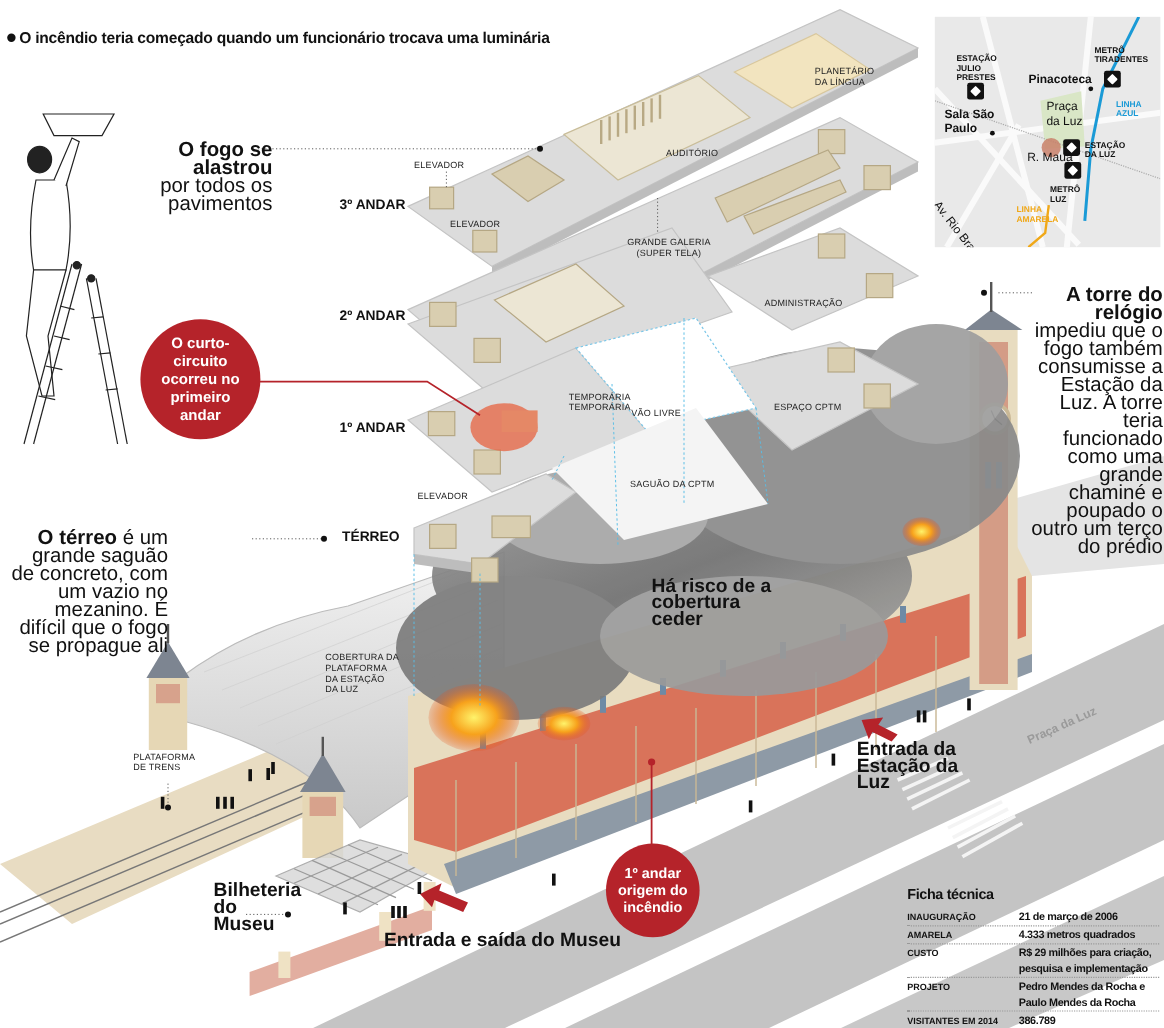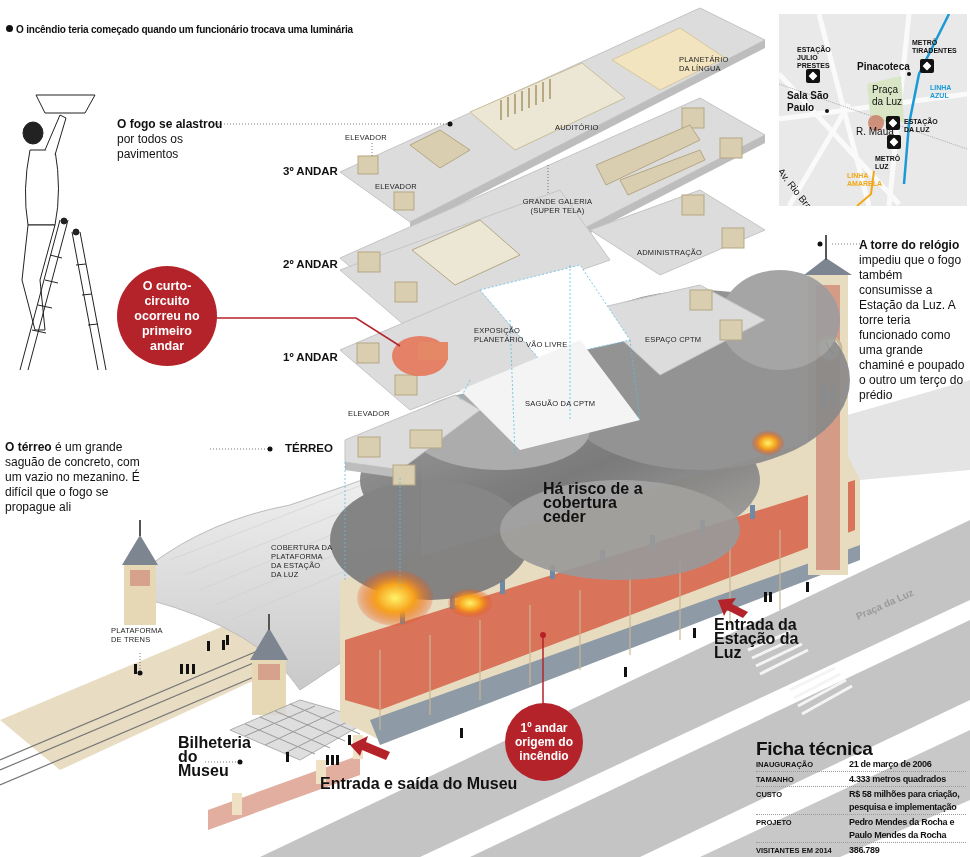--- a/index.html
+++ b/index.html
@@ -1,28 +1,28 @@
 <!DOCTYPE html>
 <html><head>
 <meta charset="utf-8">
 <style>
   * { box-sizing: border-box; margin: 0; padding: 0; }
   html, body { width: 970px; height: 857px; background: #ffffff; overflow: hidden; }
   body { position: relative; font-family: "Liberation Sans", sans-serif; color: #111; }
   .abs { position: absolute; }
   .svgroot { position: absolute; left: 0; top: 0; width: 970px; height: 857px; }
-  .headline { left: 6px; top: 24px; font-size: 10px; font-weight: bold; letter-spacing: -0.2px; }
+  .headline { left: 6px; top: 24px; font-size: 13px; font-weight: bold; letter-spacing: -0.2px; }
   .headline .dot { display: inline-block; width: 7px; height: 7px; border-radius: 50%; background: #111; margin-right: 3px; vertical-align: 1px; }
-  .note { font-size: 12px; line-height: 15px; }
+  .note { font-size: 17px; line-height: 15px; text-align: right; }
   .note b { font-weight: bold; }
   .floor-label { font-size: 11.5px; font-weight: bold; }
   .tiny { font-size: 7.5px; letter-spacing: 0.2px; line-height: 9px; color: #222; }
   .redcircle { border-radius: 50%; background: #b5232a; color: #fff; font-weight: bold; text-align: center; display: flex; align-items: center; justify-content: center; }
   .callout { font-size: 16px; font-weight: bold; line-height: 14px; }
-  .ficha-title { font-size: 19px; font-weight: bold; letter-spacing: -0.3px; }
+  .ficha-title { font-size: 12px; font-weight: bold; letter-spacing: -0.3px; }
   .ficha-row { position: absolute; left: 0; width: 210px; font-size: 8.5px; border-bottom: 1px dotted #999; }
   .ficha-key { position: absolute; left: 0; top: 2px; font-weight: bold; font-size: 7.5px; }
   .ficha-val { position: absolute; left: 93px; top: 0; width: 120px; font-family: "Liberation Sans Narrow", "Liberation Sans", sans-serif; font-size: 9px; line-height: 13px; font-weight: bold; letter-spacing: -0.3px; }
   .map { left: 779px; top: 14px; width: 188px; height: 192px; background: #e9e9e9; overflow: hidden; }
   .map .lbl { position: absolute; font-size: 7px; font-weight: bold; line-height: 8px; }
   .map .lbl-big { position: absolute; font-size: 10px; font-weight: bold; }
   .map .station { position: absolute; width: 14px; height: 14px; background: #111; border-radius: 2px; }
   .map .station::after { content: ""; position: absolute; left: 3px; top: 3px; width: 8px; height: 8px; background: #fff; transform: rotate(45deg) scale(0.8); border-radius: 1px; }
 </style>
 </head>
@@ -324,21 +324,21 @@
 <div class="abs floor-label" style="left:283px; top:351px;">1º ANDAR</div>
 <div class="abs floor-label" style="left:285px; top:442px;">TÉRREO</div>
 
 <div class="abs tiny" style="left:653px; top:55px; width:60px;margin-left:26px;">PLANETÁRIO DA LÍNGUA</div>
 <div class="abs tiny" style="left:555px; top:91px;margin-top:32px;">AUDITÓRIO</div>
 <div class="abs tiny" style="left:345px; top:133px;">ELEVADOR</div>
 <div class="abs tiny" style="left:375px; top:182px;">ELEVADOR</div>
 <div class="abs tiny" style="left:520px; top:197px; width:75px; text-align:center;">GRANDE GALERIA (SUPER TELA)</div>
 <div class="abs tiny" style="left:637px; top:248px;">ADMINISTRAÇÃO</div>
 <div class="abs tiny" style="left:526px; top:314px;margin-top:26px;">VÃO LIVRE</div>
-<div class="abs tiny" style="left:474px; top:326px; width:60px;">EXPOSIÇÃO PLANETÁRIO</div>
+<div class="abs tiny" style="left:474px; top:326px; width:60px;">TEMPORÁRIA TEMPORÁRIA</div>
 <div class="abs tiny" style="left:645px; top:335px;">ESPAÇO CPTM</div>
 <div class="abs tiny" style="left:525px; top:399px;">SAGUÃO DA CPTM</div>
 <div class="abs tiny" style="left:348px; top:409px;">ELEVADOR</div>
 <div class="abs tiny" style="left:271px; top:543px; width:62px;">COBERTURA DA PLATAFORMA DA ESTAÇÃO DA LUZ</div>
 <div class="abs tiny" style="left:111px; top:626px; width:55px;">PLATAFORMA DE TRENS</div>
 
 <div class="abs redcircle" style="left:117px; top:266px; width:100px; height:100px; font-size:12.5px; line-height:15px; padding:0 14px;">
   <span>O curto-circuito ocorreu no primeiro andar</span>
 </div>
 <div class="abs redcircle" style="left:505px; top:703px; width:78px; height:78px; font-size:12px; line-height:14px; padding:0 8px;">
@@ -383,26 +383,26 @@
   <div class="lbl" style="left:68px; top:158px; width:30px; color:#f0a818;">LINHA AMARELA</div>
 </div>
 
 <div class="abs" style="left:756px; top:738px; width:212px; height:119px;">
   <div class="ficha-title">Ficha técnica</div>
   <div class="ficha-row" style="top:20px; height:14px;">
     <span class="ficha-key">INAUGURAÇÃO</span>
     <span class="ficha-val">21 de março de 2006</span>
   </div>
   <div class="ficha-row" style="top:35px; height:14px;">
-    <span class="ficha-key">TAMANHO</span>
+    <span class="ficha-key">AMARELA</span>
     <span class="ficha-val">4.333 metros quadrados</span>
   </div>
   <div class="ficha-row" style="top:50px; height:27px;">
     <span class="ficha-key">CUSTO</span>
-    <span class="ficha-val">R$ 58 milhões para criação, pesquisa e implementação</span>
+    <span class="ficha-val">R$ 29 milhões para criação, pesquisa e implementação</span>
   </div>
   <div class="ficha-row" style="top:78px; height:27px;">
     <span class="ficha-key">PROJETO</span>
     <span class="ficha-val">Pedro Mendes da Rocha e Paulo Mendes da Rocha</span>
   </div>
   <div class="ficha-row" style="top:106px; height:13px; border-bottom:none;">
     <span class="ficha-key">VISITANTES EM 2014</span>
     <span class="ficha-val">386.789</span>
   </div>
 </div>

